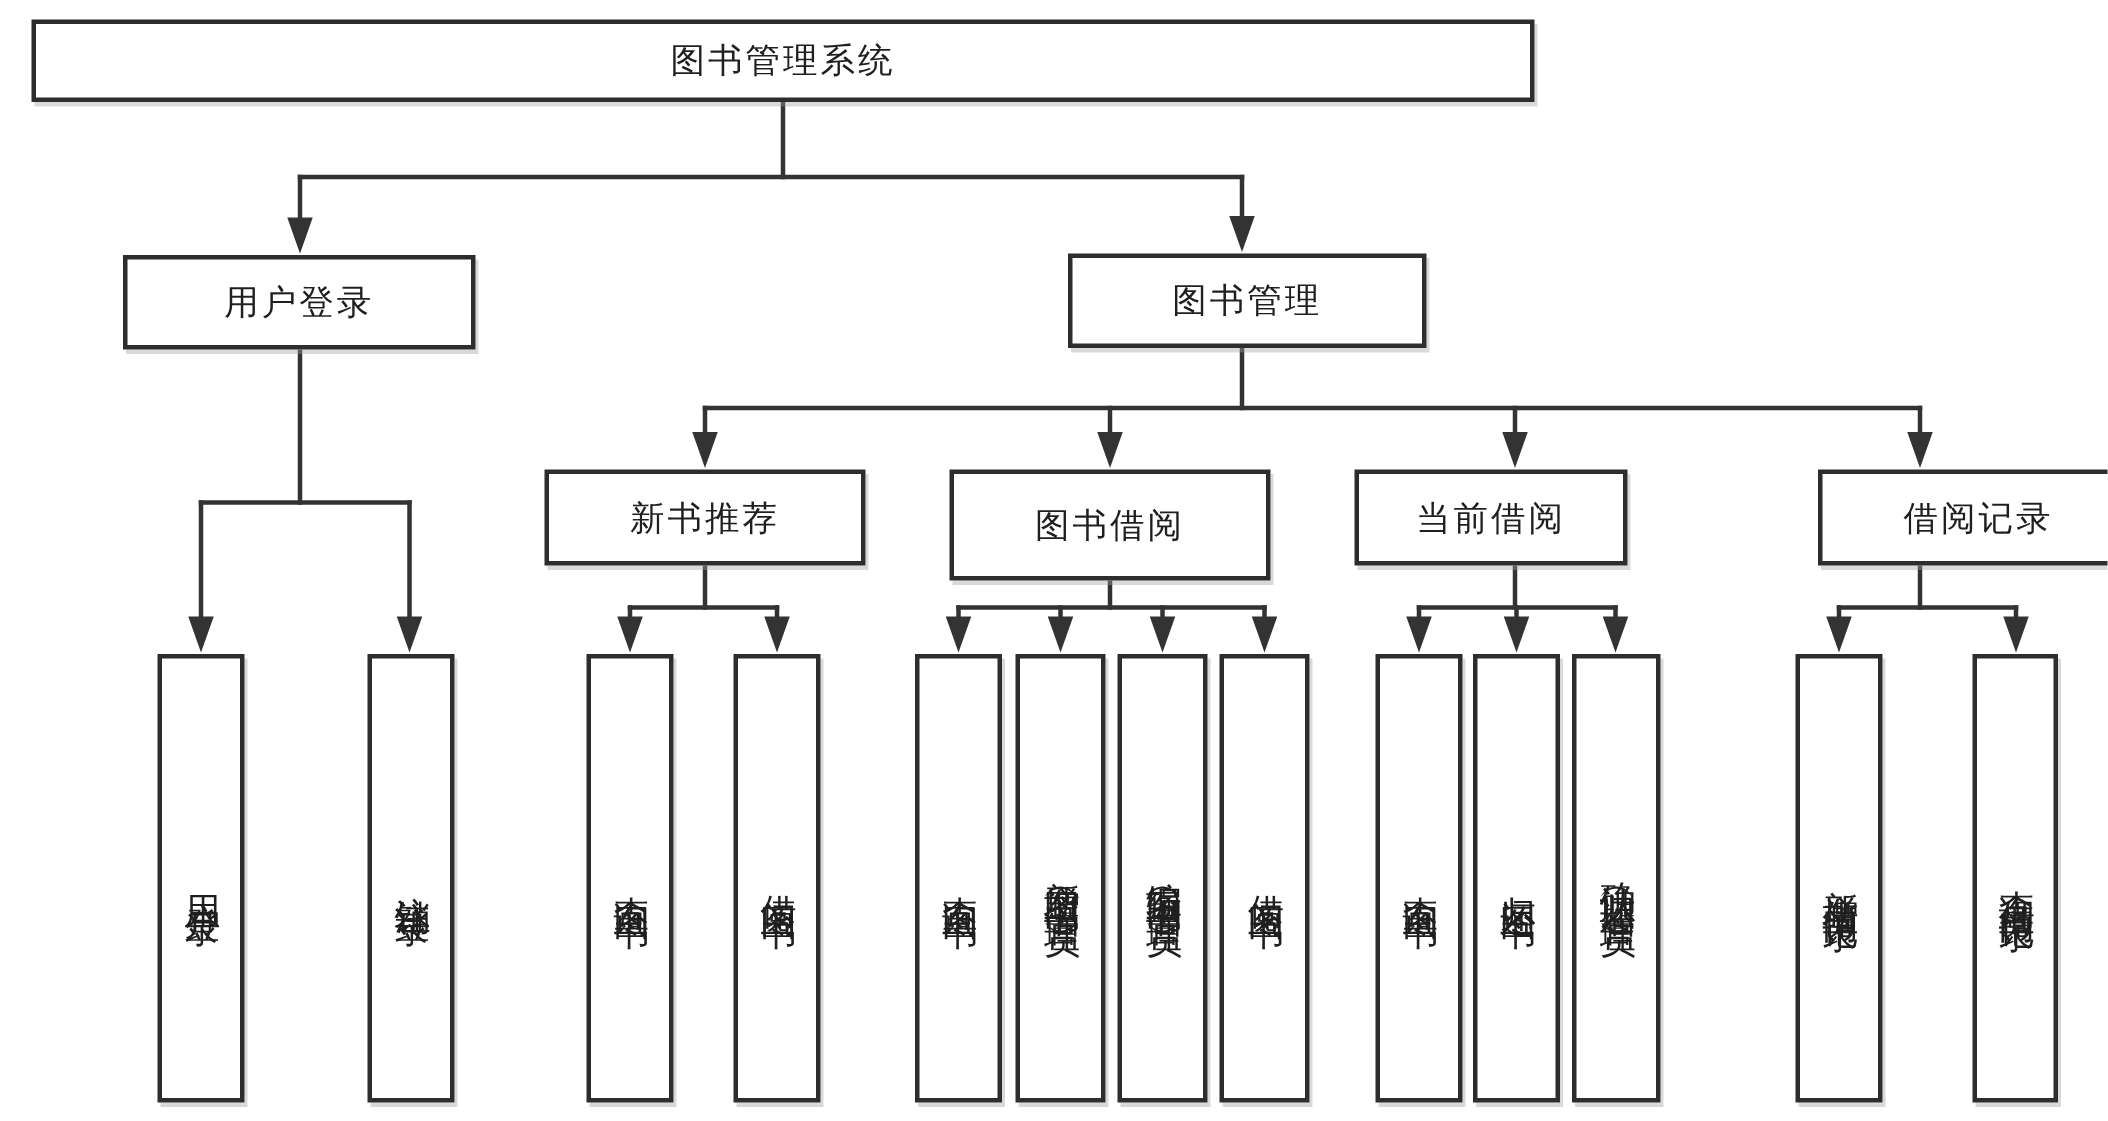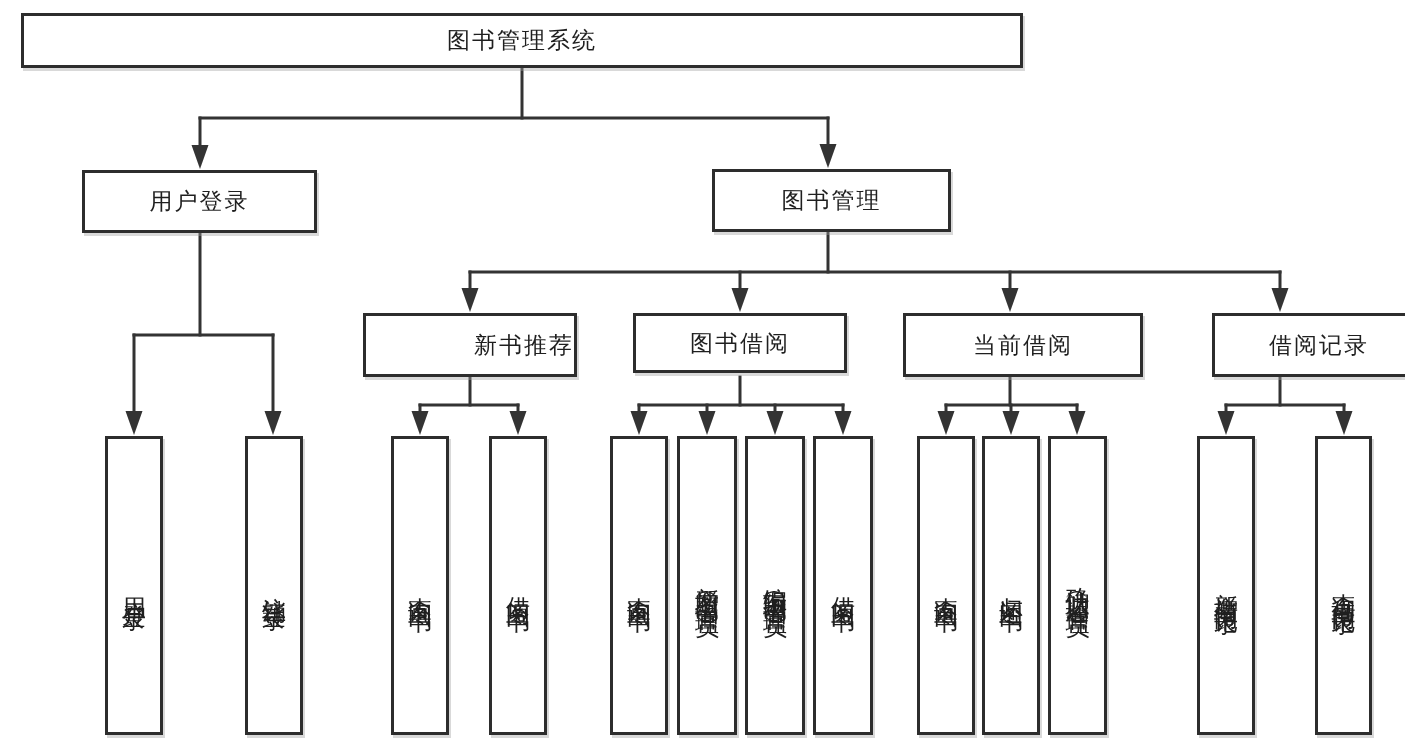--- a/index.html
+++ b/index.html
@@ -114,27 +114,27 @@
   <div id="nodes">
       <div class="node h" style="left: 21px; top: 13px; width: 1002px; height: 55px;">
         <span class="lbl">图书管理系统</span>
       </div>
       <div class="node h" style="left: 82px; top: 170px; width: 235px; height: 63px;">
         <span class="lbl">用户登录</span>
       </div>
       <div class="node h" style="left: 712px; top: 169px; width: 239px; height: 63px;">
         <span class="lbl">图书管理</span>
       </div>
-      <div class="node h" style="left: 363px; top: 313px; width: 214px; height: 64px; justify-content: flex-end;">
+      <div class="node h" style="left: 363px; top: 313px; width: 214px; height: 64px;">
         <span class="lbl">新书推荐</span>
       </div>
-      <div class="node h" style="left: 633px; top: 313px; width: 214px; height: 60px; font-family: Liberation Mono, monospace;">
+      <div class="node h" style="left: 633px; top: 313px; width: 214px; height: 74px; font-family: Liberation Mono, monospace;">
         <span class="lbl">图书借阅</span>
       </div>
-      <div class="node h" style="left: 903px; top: 313px; width: 240px; height: 64px;">
+      <div class="node h" style="left: 903px; top: 313px; width: 182px; height: 64px;">
         <span class="lbl">当前借阅</span>
       </div>
       <div class="node h" style="left: 1212px; top: 313px; width: 214px; height: 64px;">
         <span class="lbl">借阅记录</span>
       </div>
       <div class="node v" style="left: 105px; top: 436px; width: 58px; height: 299px;">
         <span class="lbl">用户登录</span>
       </div>
       <div class="node v" style="left: 245px; top: 436px; width: 58px; height: 299px;">
         <span class="lbl">注销登录</span>

